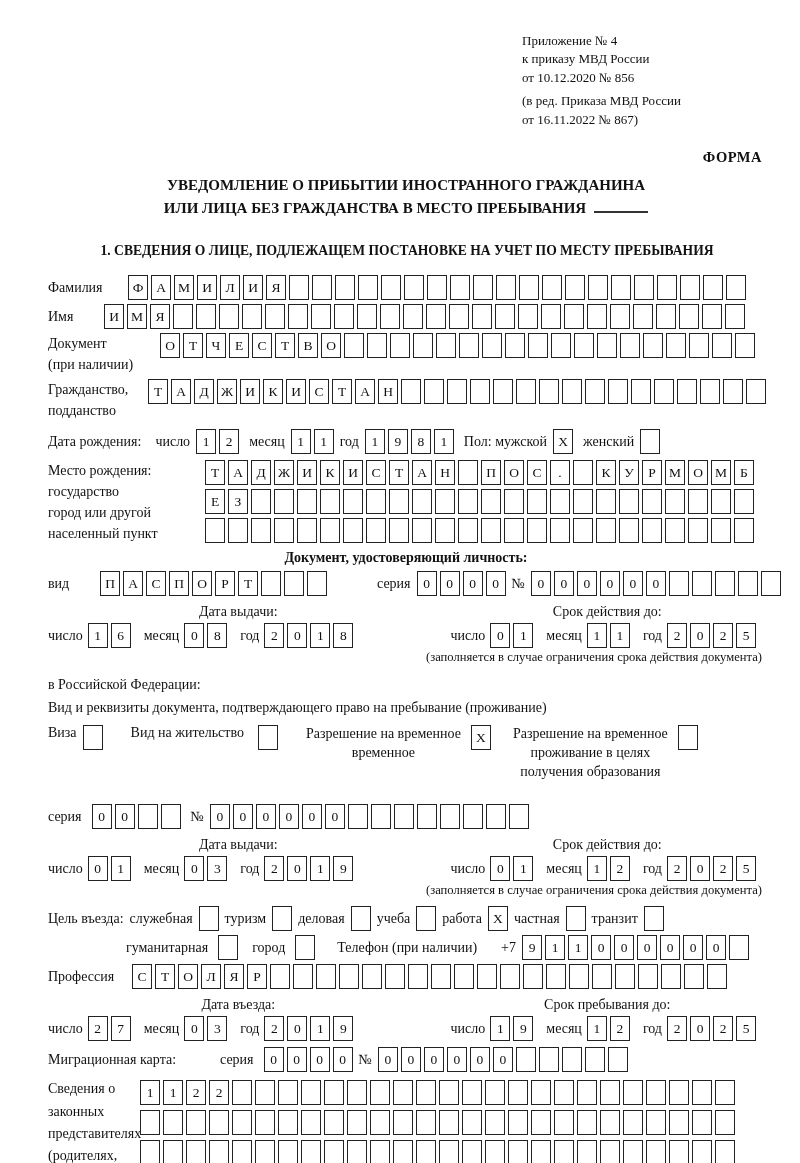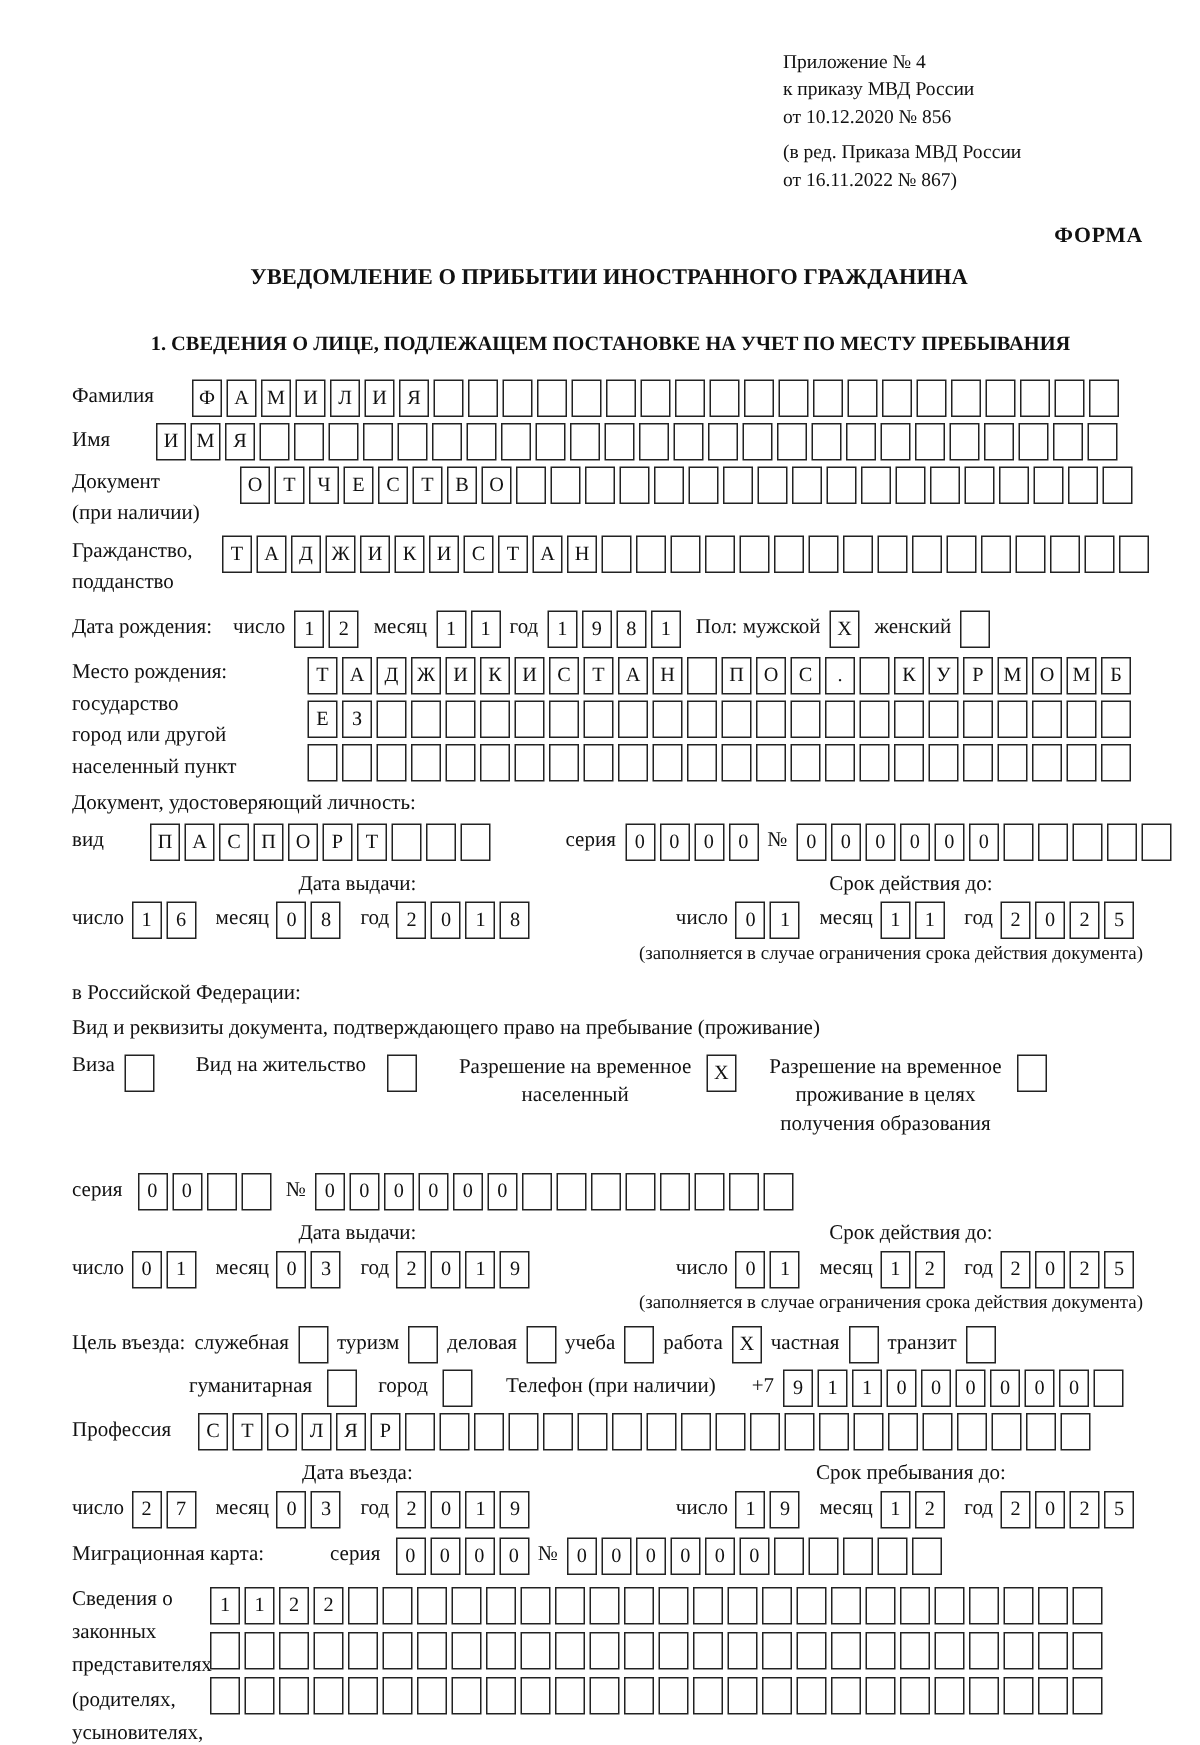--- a/index.html
+++ b/index.html
@@ -42,21 +42,21 @@
   .dgrp .dhead { text-align:center; margin-bottom:3px; }
   .dline { display:flex; align-items:center; gap:5px; }
   .dline .cells { margin-right:8px; }
   .dgrp.left { width:400px; }
   .dgrp.right { margin-left:22px; }
   .footnote-r { text-align:right; font-size:12.6px; margin:2px 2px 8px 0; }
 
   .center-lbl { text-align:center; line-height:1.35; }
   .mr6 { margin-right:6px; } .mr10 { margin-right:10px; } .mr14 { margin-right:14px; }
 
-  .doc-head { font-weight:normal; margin:6px 0 5px 0; }
+  .doc-head { text-align:center; font-weight:bold; margin:6px 0 5px 0; }
   .intro { line-height:1.65; margin-top:8px; }
   .opts { display:flex; align-items:flex-start; margin-top:6px; margin-bottom:22px; }
   .opts .cell { margin-top:0; }
 </style>
 </head>
 <body>
 
 <div class="page">
 
   <div class="hdr">
@@ -65,20 +65,21 @@
     <div>от 10.12.2020 № 856</div>
     <div class="grp2">
       <div>(в ред. Приказа МВД России</div>
       <div>от 16.11.2022 № 867)</div>
     </div>
   </div>
   <div class="forma">ФОРМА</div>
 
   <div class="title">
     <div>УВЕДОМЛЕНИЕ О ПРИБЫТИИ ИНОСТРАННОГО ГРАЖДАНИНА</div>
+    <div><span>ИЛИ ЛИЦА БЕЗ ГРАЖДАНСТВА В МЕСТО ПРЕБЫВАНИЯ</span><span class="blank-line"></span></div>
   </div>
 
   <div class="sec-title">1. СВЕДЕНИЯ О ЛИЦЕ, ПОДЛЕЖАЩЕМ ПОСТАНОВКЕ НА УЧЕТ ПО МЕСТУ ПРЕБЫВАНИЯ</div>
 
   <div class="row">
     <div class="lbl w80">Фамилия</div>
     <div class="cells">
         <div class="cell">Ф</div>
         <div class="cell">А</div>
         <div class="cell">М</div>
@@ -420,21 +421,21 @@
     <div>Вид и реквизиты документа, подтверждающего право на пребывание (проживание)</div>
   </div>
 
   <div class="opts">
     <span class="lbl mr6">Виза</span>
     <span class="cell mr14"></span>
     <span class="lbl mr6" style="margin-left:14px;">Вид на жительство</span>
     <span class="cell mr14" style="margin-left:8px;"></span>
     <span class="center-lbl" style="margin-left:14px;">
       <div>Разрешение на временное</div>
-      <div>населенный</div>
+      <div>временное</div>
     </span>
     <span class="cell" style="margin-left:10px;">X</span>
     <span class="center-lbl" style="margin-left:22px;">
       <div>Разрешение на временное</div>
       <div>проживание в целях</div>
       <div>получения образования</div>
     </span>
     <span class="cell" style="margin-left:10px;"></span>
   </div>
 

